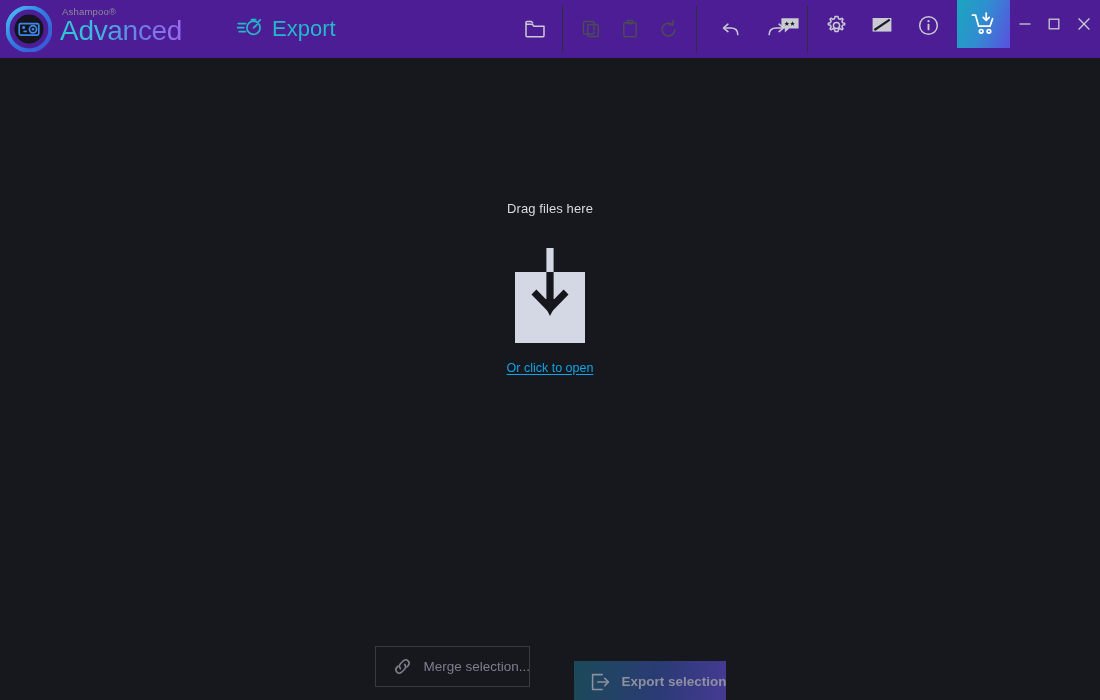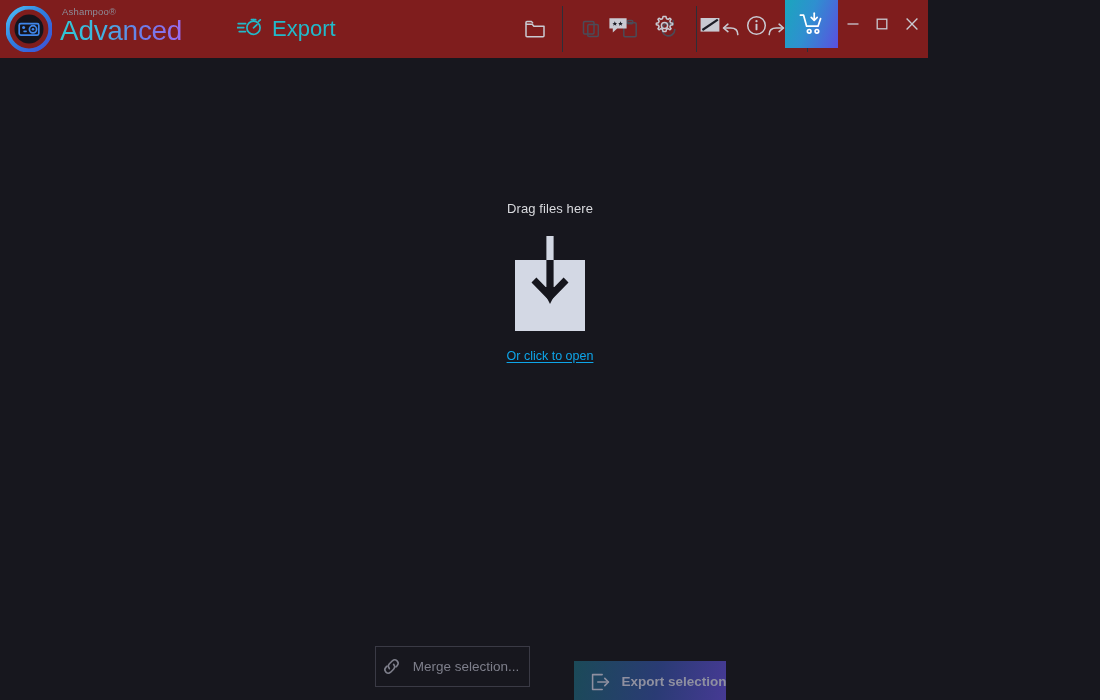--- a/index.html
+++ b/index.html
@@ -17,23 +17,23 @@
     position: relative;
     width: 1100px;
     height: 700px;
     background: #17171e;
   }
 
   
   .titlebar {
     position: absolute;
     top: 0; left: 0;
-    width: 928px;
+    width: 1100px;
     height: 58px;
-    background: #7f1d1d;
+    background: #4c1d95;
     display: flex;
     align-items: flex-start;
   }
 
   
   .brand {
     position: absolute;
     left: 6px;
     top: 2px;
     display: flex;
@@ -186,21 +186,21 @@
     display: flex;
     flex-direction: column;
     align-items: center;
     padding-top: 143px;
     cursor: pointer;
   }
   .dz-title {
     font-size: 13px;
     color: #d9dade;
     line-height: 16px;
-    margin-bottom: 14px;
+    margin-bottom: 26px;
     letter-spacing: .1px;
   }
   .dz-graphic {
     position: relative;
     width: 70px;
     height: 100px;
   }
   .dz-link {
     margin-top: 17px;
     font-size: 12.5px;
@@ -232,21 +232,21 @@
     font-weight: 700;
     cursor: pointer;
     user-select: none;
   }
   .btn-outline {
     width: 155px;
     border: 1px solid #3a3a45;
     background: transparent;
     color: #7e7f8b;
     font-weight: 400;
-    justify-content: center;
+    justify-content: flex-start;
   }
   .btn-export {
     width: 152px;
     background: linear-gradient(100deg, #1b4a58 0%, #2a3b74 55%, #463a94 100%);
     color: #8f90a0;
     justify-content: flex-start;
     margin-top: 30px;
   }
   .btn-save {
     width: 109px;

